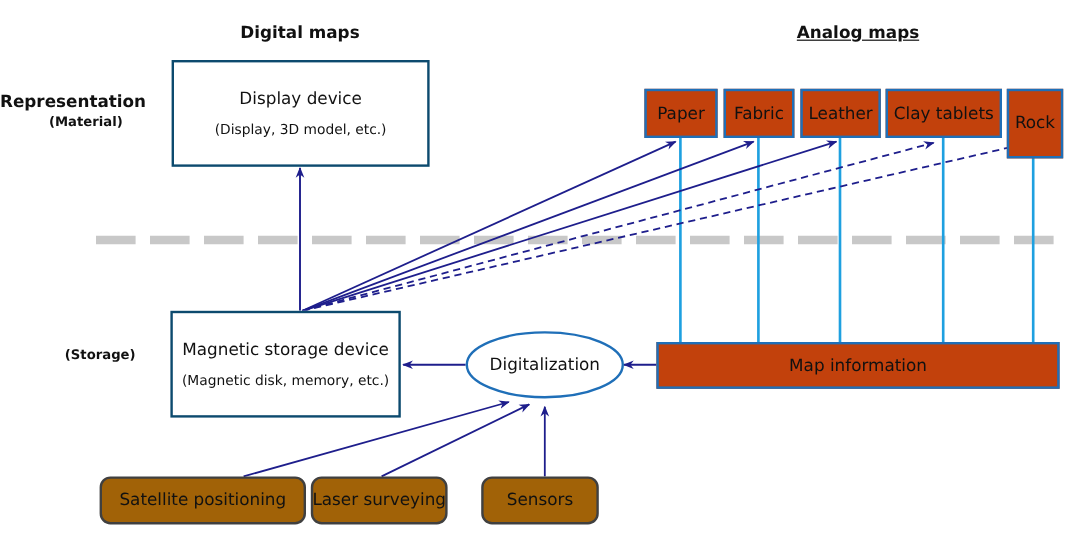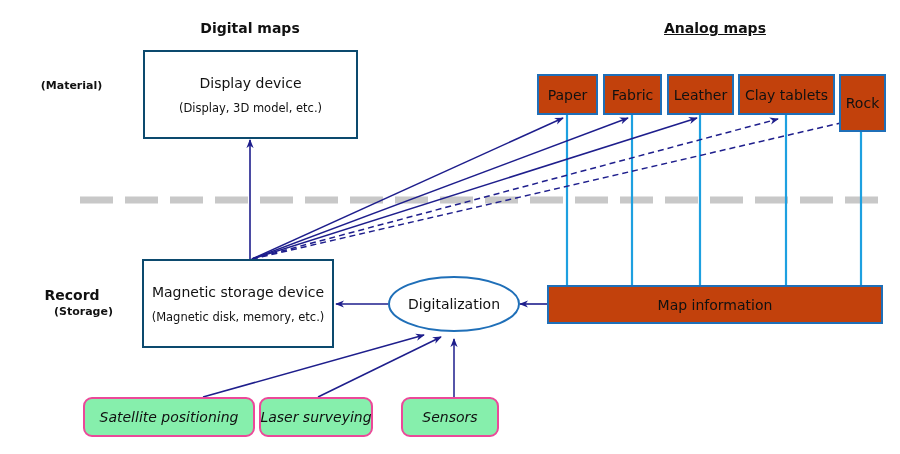--- a/index.html
+++ b/index.html
@@ -6,21 +6,21 @@
     body { width: 900px; height: 454px; position: relative; overflow: hidden; font-family: "DejaVu Sans", sans-serif; color: #111; }
     svg { position: absolute; left: 0; top: 0; }
     .heading { position: absolute; font-weight: bold; font-size: 14px; text-align: center; color: #111; }
     .rowlabel { position: absolute; text-align: center; font-weight: bold; color: #111; }
     .rowlabel .main { font-size: 14px; display: block; }
     .rowlabel .sub { font-size: 11px; display: block; margin-top: 2px; padding-left: 23px; }
     .box { position: absolute; box-sizing: border-box; border: 2px solid #0c4a6e; background: #fff; display: flex; flex-direction: column; align-items: center; justify-content: center; text-align: center; }
     .box .t1 { font-size: 14px; }
     .box .t2 { font-size: 11.5px; margin-top: 10px; }
     .mat { position: absolute; box-sizing: border-box; border: 2px solid #1f6fb8; background: #c2410c; display: flex; align-items: center; justify-content: center; font-size: 14px; white-space: nowrap; }
-    .round { position: absolute; box-sizing: border-box; border: 2px solid #ec4899; border-radius: 9px; background: #86efac; display: flex; align-items: center; justify-content: center; font-size: 14px; white-space: nowrap; font-style: italic; }
+    .round { position: absolute; box-sizing: border-box; border: 2px solid #404040; border-radius: 9px; background: #a16207; display: flex; align-items: center; justify-content: center; font-size: 14px; white-space: nowrap; }
     .ellipse-label { position: absolute; display: flex; align-items: center; justify-content: center; font-size: 14px; }
   </style>
 </head>
 <body>
 
 <svg width="900" height="454">
   <defs>
     <marker id="ah" viewBox="0 0 10 10" refX="9" refY="5" markerWidth="9" markerHeight="9" orient="auto-start-reverse" markerUnits="userSpaceOnUse">
       <path d="M0,1 L10,5 L0,9 L3,5 Z" fill="#1e1e8c"></path>
     </marker>
@@ -50,24 +50,24 @@
   <line x1="318" y1="397" x2="441" y2="337" stroke="#1e1e8c" stroke-width="1.5" marker-end="url(#ah)"></line>
   <line x1="454" y1="397" x2="454" y2="339" stroke="#1e1e8c" stroke-width="1.5" marker-end="url(#ah)"></line>
 
   <ellipse cx="454" cy="304" rx="65" ry="27" fill="#ffffff" stroke="#1f6fb8" stroke-width="2"></ellipse>
 </svg>
 
 <div class="heading" style="left:170px; top:20px; width:160px;">Digital maps</div>
 <div class="heading" style="left:630px; top:20px; width:170px;text-decoration:underline;">Analog maps</div>
 
 <div class="rowlabel" style="left:0px; top:77px; width:120px;">
+  <span class="main">Representation</span>
   <span class="sub">(Material)</span>
 </div>
 <div class="rowlabel" style="left:12px; top:287px; width:120px;">
-  <span class="main">Record</span>
   <span class="sub">(Storage)</span>
 </div>
 
 <div class="box" style="left:143px; top:50px; width:215px; height:89px;">
   <span class="t1">Display device</span>
   <span class="t2">(Display, 3D model, etc.)</span>
 </div>
 
 <div class="box" style="left:142px; top:259px; width:192px; height:89px;">
   <span class="t1">Magnetic storage device</span>

